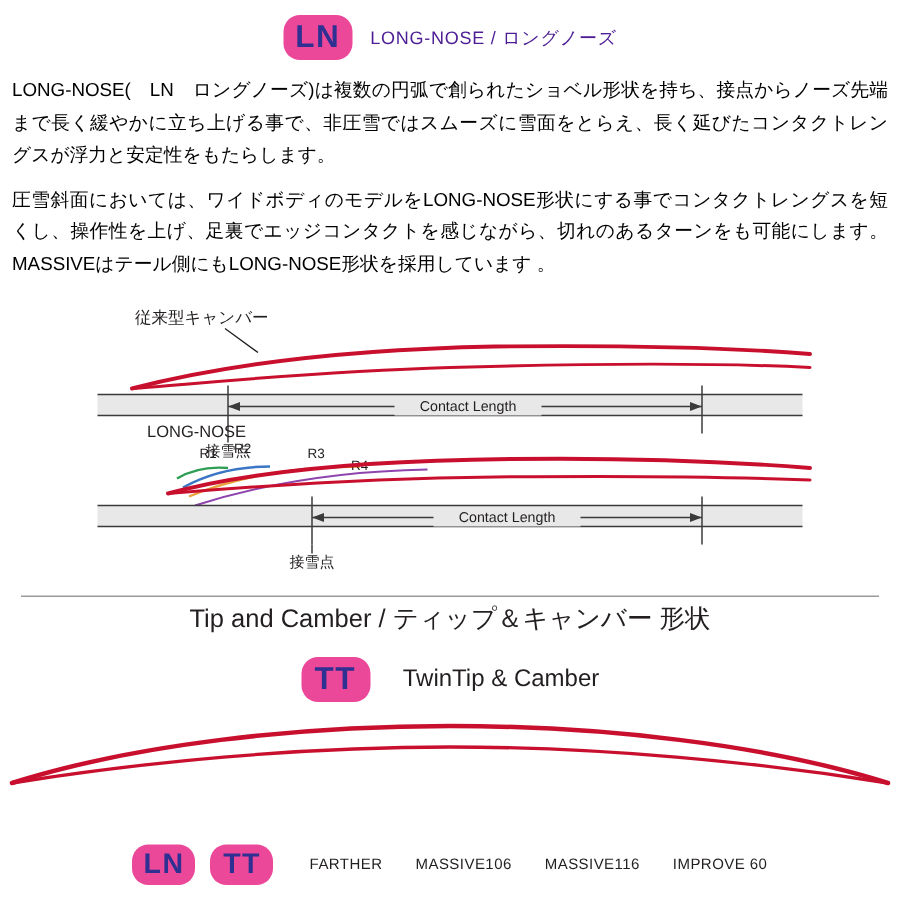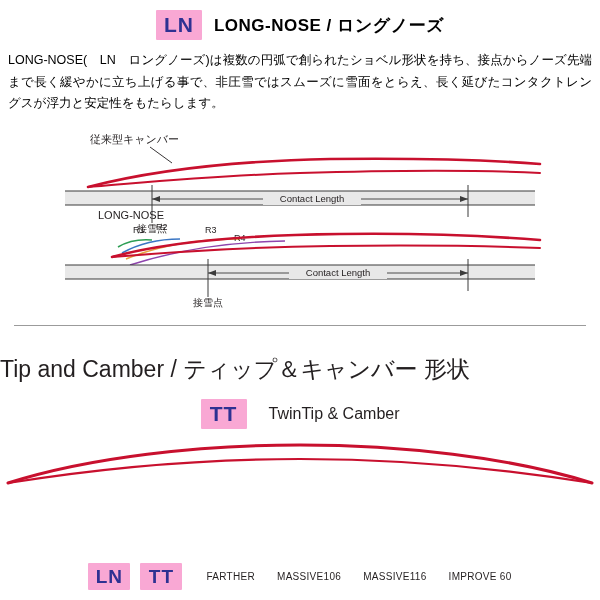--- a/index.html
+++ b/index.html
@@ -26,36 +26,35 @@
     display: flex;
     align-items: center;
     justify-content: center;
     gap: 12px;
     padding-top: 10px;
   }
   .badge {
     display: inline-flex;
     align-items: center;
     justify-content: center;
-    background: #f9a8d4;
+    background: #ec4899;
     color: #2e3192;
     font-weight: bold;
     font-size: 21px;
     letter-spacing: 1px;
     width: 46px;
     height: 30px;
-    border-radius: 1px;
+    border-radius: 11px;
     font-family: "Liberation Sans", sans-serif;
   }
   .badge.tt { color: #2e3192; }
   .header-title {
-    font-size: 17px;
-    color: #000000;
+    font-size: 12px;
+    color: #4c1d95;
     letter-spacing: .5px;
-    font-weight: bold;
   }
 
   
   .copy {
     margin: 10px 8px 0 8px;
     font-size: 12.5px;
     line-height: 1.72;
     color: #000000;
     text-align: justify;
   }
@@ -70,23 +69,23 @@
   }
   .diagram svg { display: block; }
 
   
   .divider {
     border: none;
     border-top: 1px solid #9b9b9b;
     margin: 6px 14px 0 14px;
   }
   .section-title {
-    text-align: left;
-    font-size: 23px;
-    margin-top: 28px;
+    text-align: center;
+    font-size: 17px;
+    margin-top: 3px;
     color: #231f20;
   }
   .tt-row {
     display: flex;
     align-items: center;
     justify-content: center;
     gap: 22px;
     margin-top: 14px;
   }
   .tt-label {
@@ -128,20 +127,21 @@
 
 <div class="page">
 
   <div class="header">
     <span class="badge">LN</span>
     <span class="header-title">LONG-NOSE / ロングノーズ</span>
   </div>
 
   <div class="copy">
     <p class="para1">LONG-NOSE(　LN　ロングノーズ)は複数の円弧で創られたショベル形状を持ち、接点からノーズ先端まで長く緩やかに立ち上げる事で、非圧雪ではスムーズに雪面をとらえ、長く延びたコンタクトレングスが浮力と安定性をもたらします。</p>
+    <p class="para2">圧雪斜面においては、ワイドボディのモデルをLONG-NOSE形状にする事でコンタクトレングスを短くし、操作性を上げ、足裏でエッジコンタクトを感じながら、切れのあるターンをも可能にします。MASSIVEはテール側にもLONG-NOSE形状を採用しています 。</p>
   </div>
 
   <div class="diagram">
     <svg width="600" height="190" viewBox="0 0 600 190" xmlns="http://www.w3.org/2000/svg">
 
       <path d="M88,58 C150,42 230,32 330,30 C420,29 490,31 540,35" fill="none" stroke="#c8102e" stroke-width="2.6" stroke-linecap="round"></path>
       <path d="M88,58 C120,56 200,47 300,44 C400,41 480,41 540,44" fill="none" stroke="#c8102e" stroke-width="2.0" stroke-linecap="round"></path>
 
       <rect x="65" y="62" width="470" height="14" fill="#e8e8e8"></rect>
       <line x1="65" y1="62" x2="535" y2="62" stroke="#3b3b3b" stroke-width="1.1"></line>

